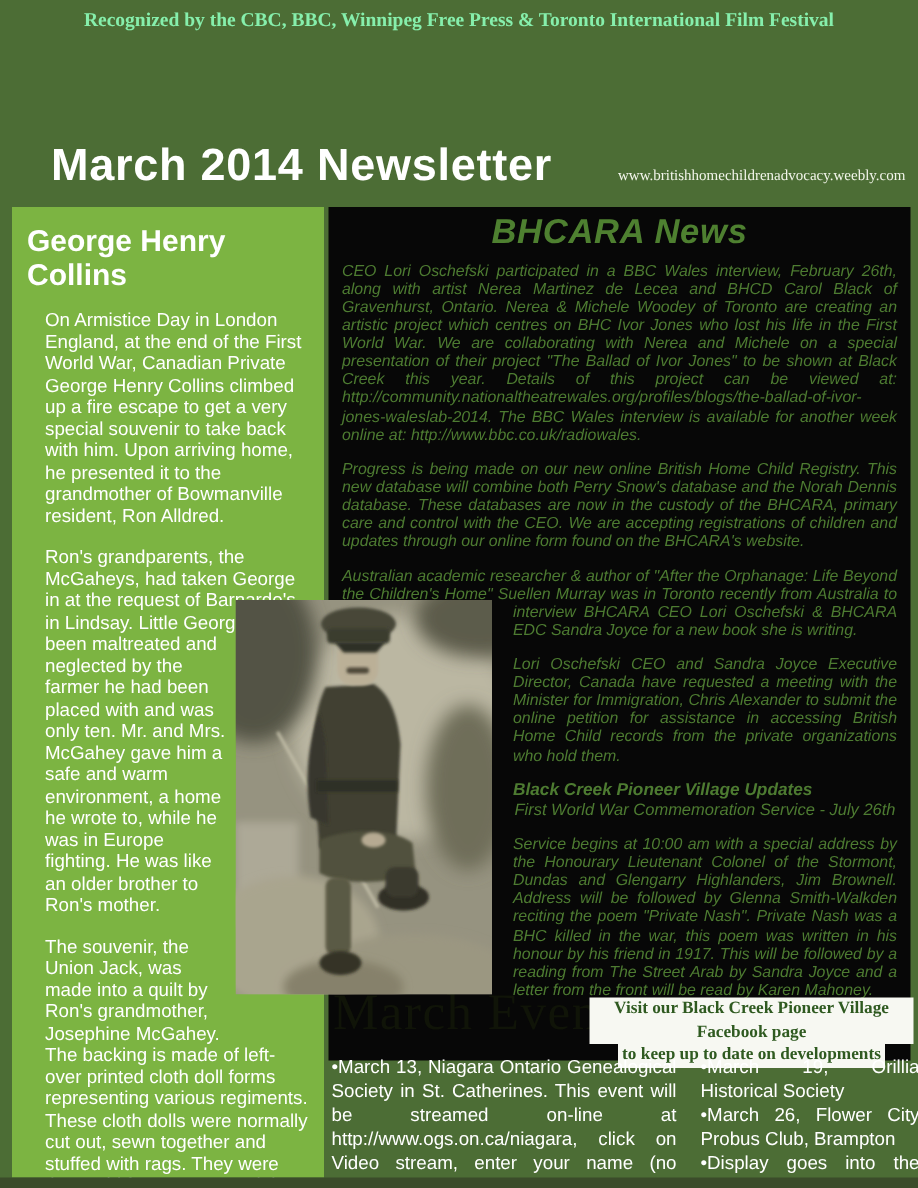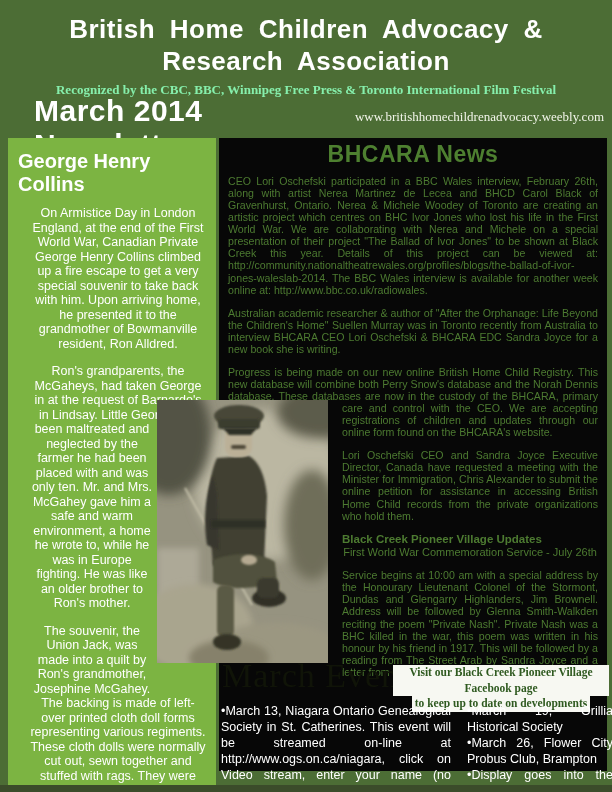--- a/index.html
+++ b/index.html
@@ -15,41 +15,42 @@
     margin:14px auto 0 auto;width:560px;text-align:center;
     color:#ffffff;font-size:26px;font-weight:bold;line-height:1.22;
     word-spacing:7px;letter-spacing:.5px;
   }
   .recognition{
     margin-top:5px;text-align:center;color:#86efac;
     font-family:"Liberation Serif", serif;font-weight:bold;font-size:13px;
   }
   .newsrow{position:absolute;left:34px;top:94px;width:570px;display:flex;align-items:baseline;}
   .news-title{color:#ffffff;font-size:30px;font-weight:bold;letter-spacing:.5px;}
-  .site-url{color:#f2f5ea;font-family:"Liberation Serif", serif;font-size:13px;margin-left:44px;}
+  .site-url{color:#f2f5ea;font-family:"Liberation Serif", serif;font-size:10px;margin-left:44px;}
 
   
   .panel-left{
     position:absolute;left:8px;top:138px;width:208px;height:647px;
     background:#7cb442;color:#ffffff;overflow:hidden;box-sizing:border-box;
     padding:10px 10px 0 10px;
   }
   .lp-heading{
     margin:2px 0 10px 0;text-align:left;font-size:20px;font-weight:bold;color:#ffffff;
   }
   .lp-flow{font-size:12.5px;line-height:1.16;}
-  .lp-flow p{margin:0 0 13px 12px;text-align:center;}
+  .lp-flow p{margin:0 0 13px 12px;text-align:left;}
   .float-push-r{float:right;width:0;height:224px;}
   .float-photo-r{float:right;clear:right;width:52px;height:265px;}
 
   
   .panel-news{
-    position:absolute;left:219px;top:138px;width:388px;height:633px;
+    position:absolute;left:219px;top:138px;width:388px;height:569px;
     background:#070707;overflow:hidden;box-sizing:border-box;
     padding:3px 9px 0 9px;
+    font-style:italic;
   }
   .news-heading{
     margin:0 0 7px 0;text-align:center;font-size:23px;font-weight:bold;
     color:#4e8030;letter-spacing:.5px;
   }
   .np-flow{color:#4d7b31;font-size:10.6px;line-height:1.14;text-align:justify;}
   .np-flow p{margin:0 0 11px 0;}
   .float-push-l{float:left;width:0;height:230px;}
   .float-photo-l{float:left;clear:left;width:114px;height:264px;}
   .bc-heading{margin:0;font-weight:bold;font-size:11.5px;text-align:left;}
@@ -78,21 +79,20 @@
   .events-list.right{left:248px;width:146px;}
   .events-list li{margin:0;}
 
   
   .bottom-strip{position:absolute;left:0;top:785px;width:612px;height:7px;background:#3b4c2a;}
 </style>
 </head>
 <body>
 
 <div class="header">
-  <div class="masthead-title">British Home Children Advocacy &amp; Research Association</div>
   <div class="recognition">Recognized by the CBC, BBC, Winnipeg Free Press &amp; Toronto International Film Festival</div>
   <div class="newsrow">
     <span class="news-title">March 2014 Newsletter</span>
     <span class="site-url">www.britishhomechildrenadvocacy.weebly.com</span>
   </div>
 </div>
 
 <div class="panel-left">
   <h2 class="lp-heading">George Henry Collins</h2>
   <div class="lp-flow">
@@ -105,22 +105,22 @@
   </div>
 
 </div>
 
 <div class="panel-news">
   <h2 class="news-heading">BHCARA News</h2>
   <div class="np-flow">
     <div class="float-push-l"></div>
     <div class="float-photo-l"></div>
     <p>CEO Lori Oschefski participated in a BBC Wales interview, February 26th, along with artist Nerea Martinez de Lecea and BHCD Carol Black of Gravenhurst, Ontario. Nerea &amp; Michele Woodey of Toronto are creating an artistic project which centres on BHC Ivor Jones who lost his life in the First World War. We are collaborating with Nerea and Michele on a special presentation of their project "The Ballad of Ivor Jones" to be shown at Black Creek this year. Details of this project can be viewed at: http://community.nationaltheatrewales.org/profiles/blogs/the-ballad-of-ivor-jones-waleslab-2014.  The BBC Wales interview is available for another week online at: http://www.bbc.co.uk/radiowales.</p>
+    <p>Progress is being made on our new online British Home Child Registry. This new database will combine both Perry Snow's database and the Norah Dennis database. These databases are now in the custody of the BHCARA, primary care and control with the CEO. We are accepting registrations of children and updates through our online form found on the BHCARA's website.</p>
     <p>Australian academic researcher &amp; author of "After the Orphanage: Life Beyond the Children's Home" Suellen Murray was in Toronto recently from Australia to interview BHCARA CEO Lori Oschefski &amp; BHCARA EDC Sandra Joyce for a new book she is writing.</p>
-    <p>Progress is being made on our new online British Home Child Registry. This new database will combine both Perry Snow's database and the Norah Dennis database. These databases are now in the custody of the BHCARA, primary care and control with the CEO. We are accepting registrations of children and updates through our online form found on the BHCARA's website.</p>
     <p>Lori Oschefski CEO and Sandra Joyce Executive Director, Canada have requested a meeting with the Minister for Immigration, Chris Alexander to submit the online petition for assistance in accessing British Home Child records from the private organizations who hold them.</p>
     <h3 class="bc-heading">Black Creek Pioneer Village Updates</h3>
     <div class="bc-subheading">First World War Commemoration Service - July 26th</div>
     <p>Service begins at 10:00 am with a special address by the Honourary Lieutenant Colonel of the Stormont, Dundas and Glengarry Highlanders, Jim Brownell. Address will be followed by Glenna Smith-Walkden reciting the poem "Private Nash". Private Nash was a BHC killed in the war, this poem was written in his honour by his friend in 1917. This will be followed by a reading from The Street Arab by Sandra Joyce and a letter from the front will be read by Karen Mahoney.</p>
 
   </div>
 </div>
 
 <div class="photo">
   <svg viewBox="0 0 171 263" preserveAspectRatio="none">

